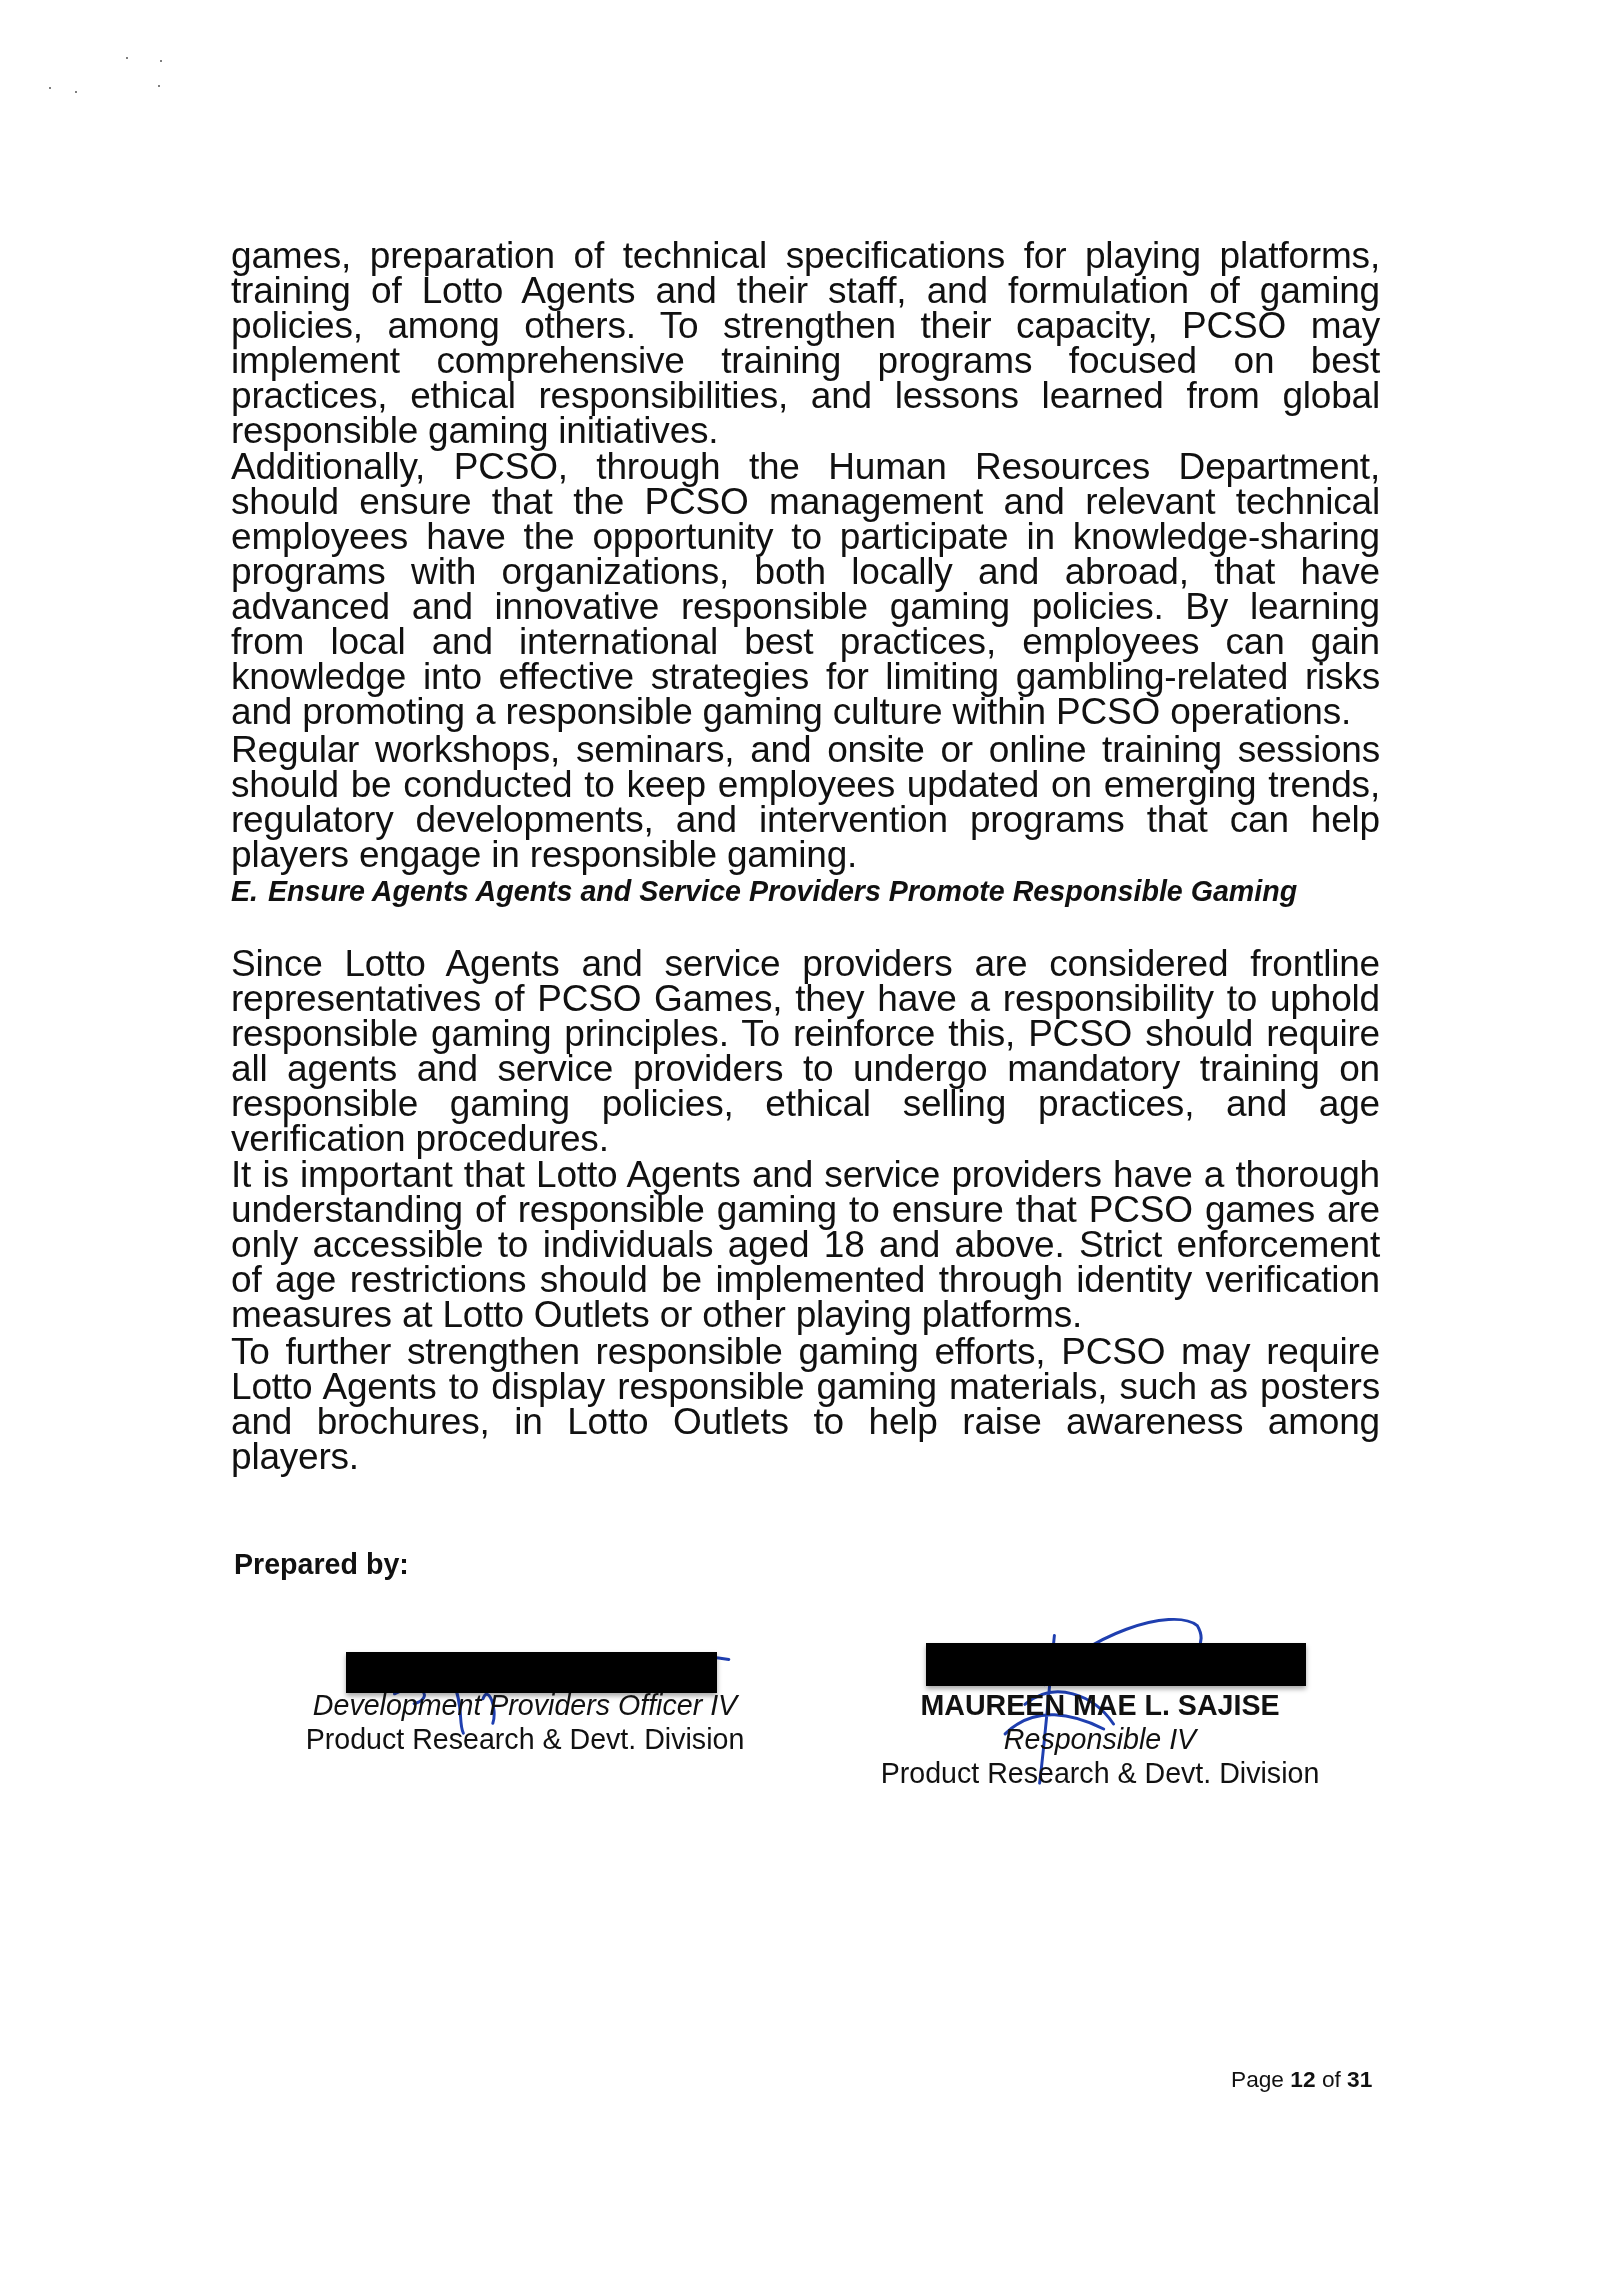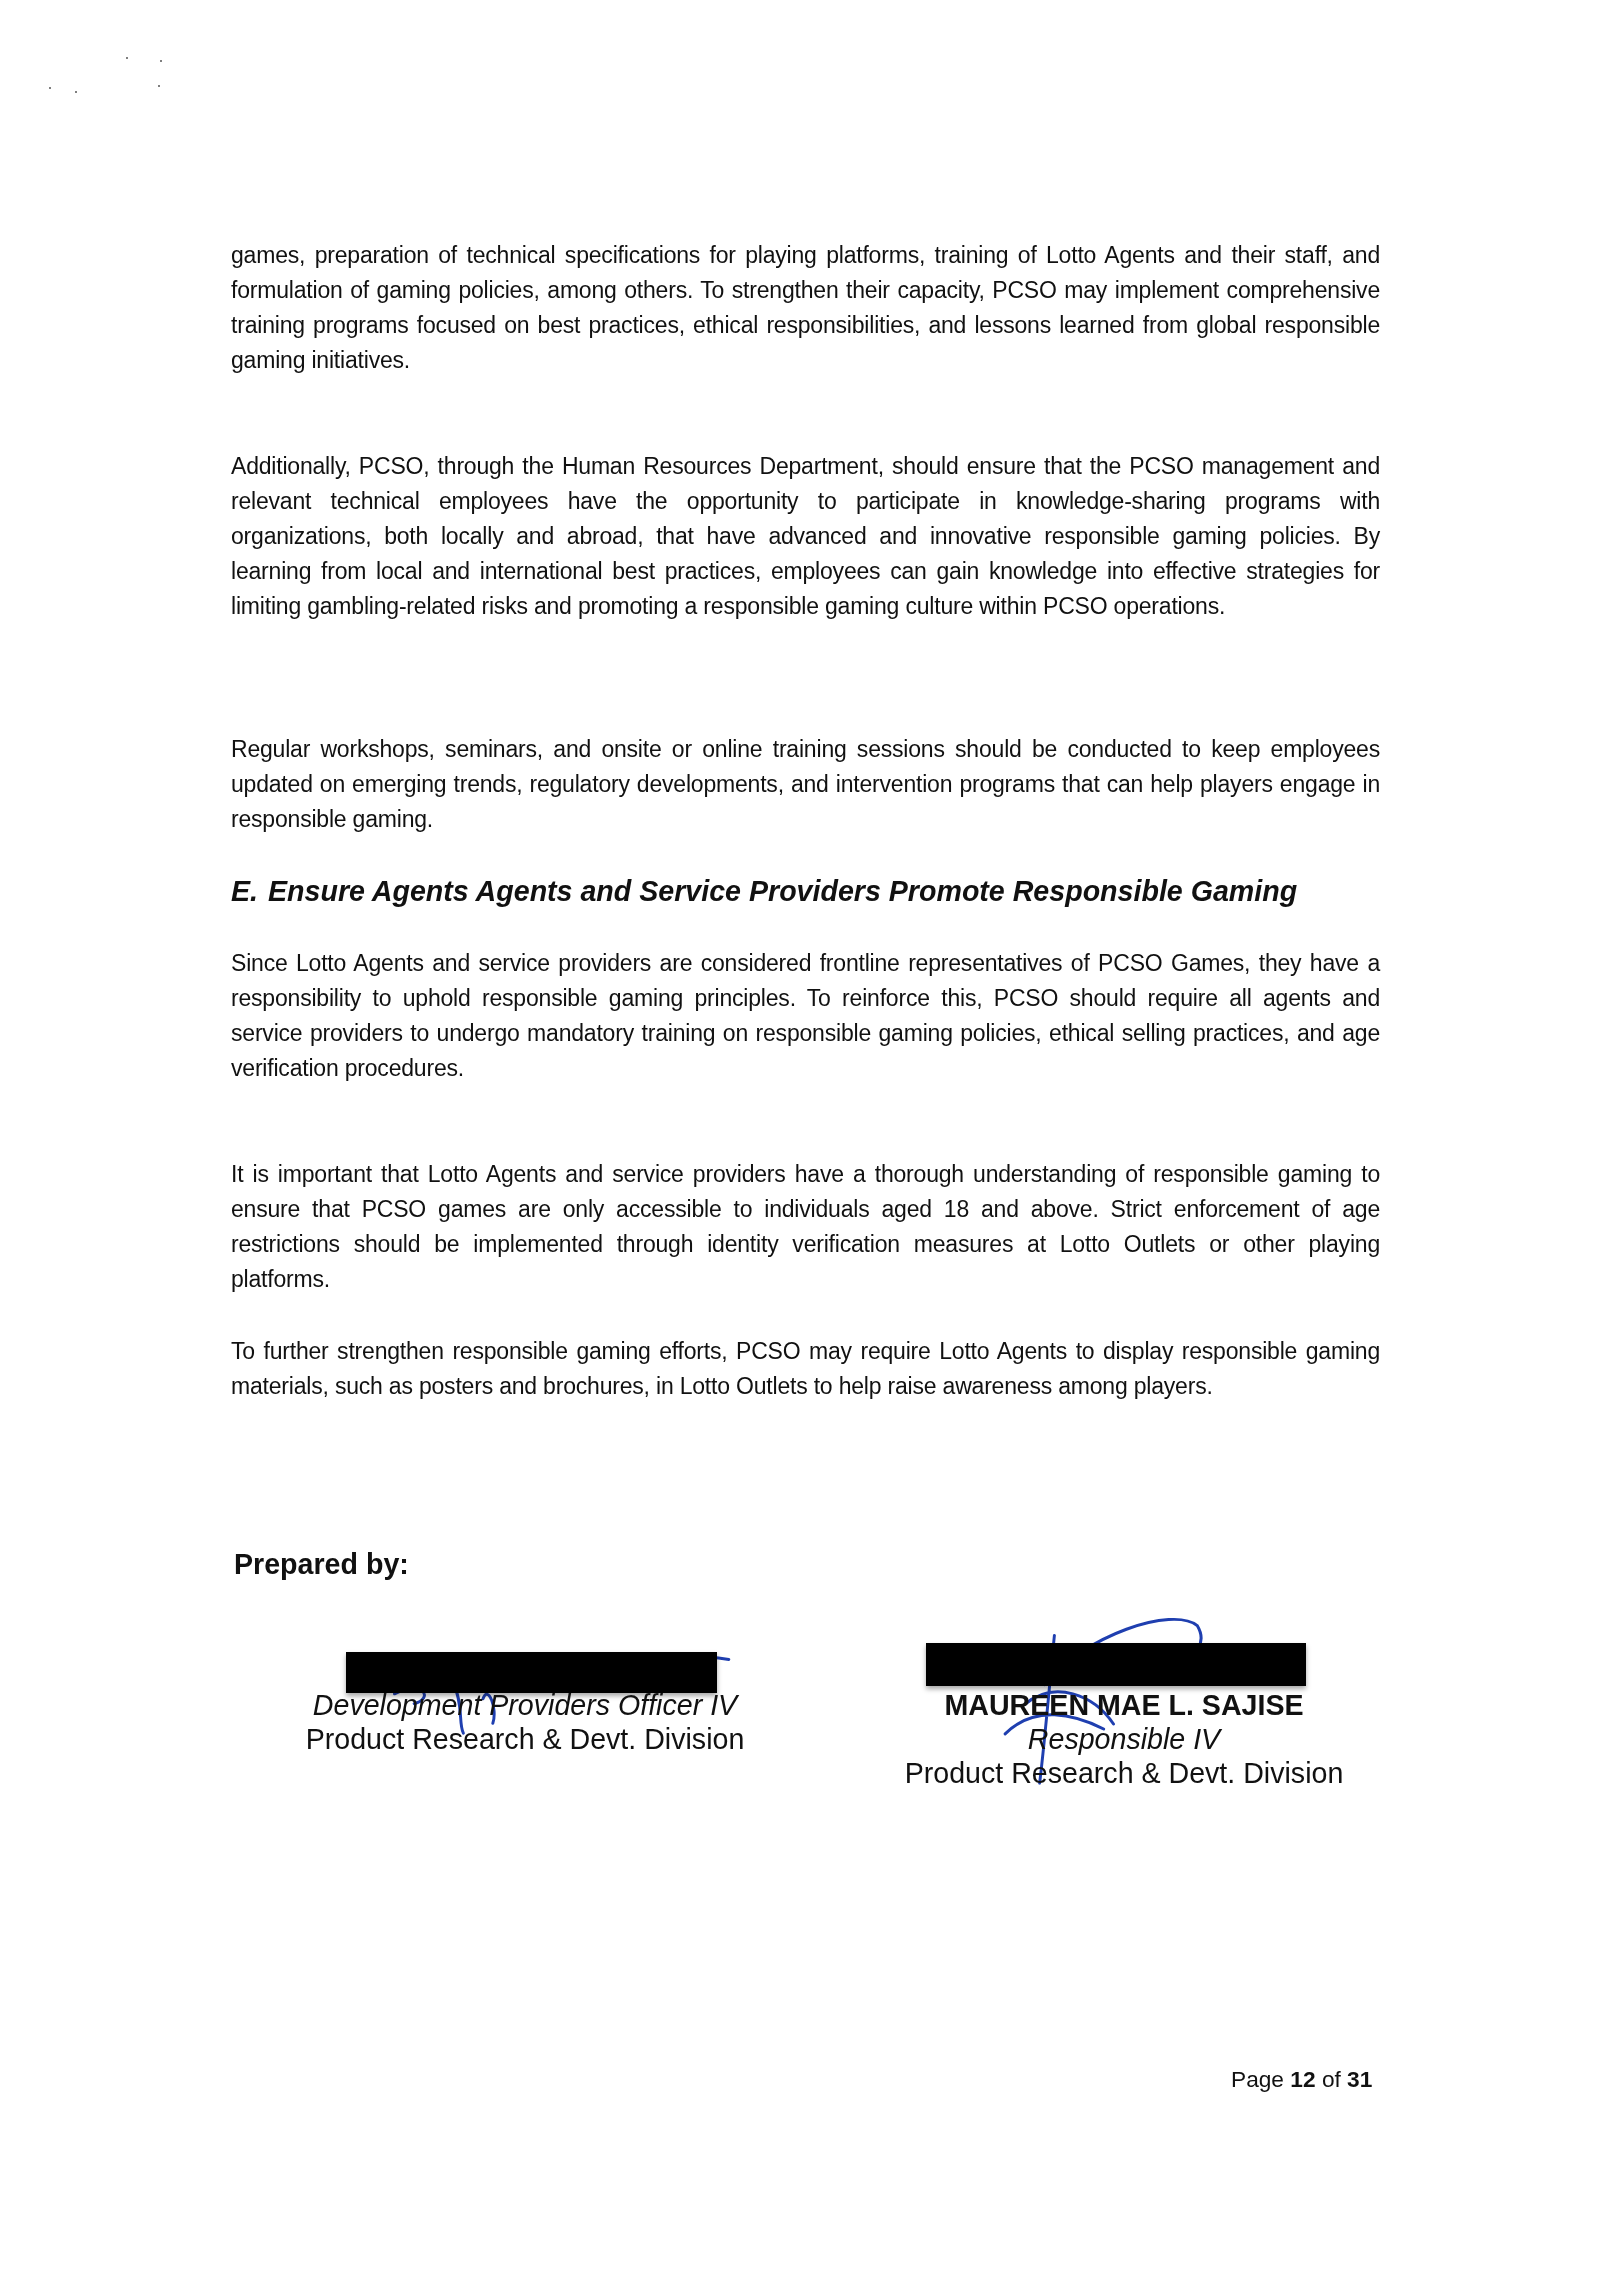--- a/index.html
+++ b/index.html
@@ -2,21 +2,21 @@
 <html><head>
 <meta charset="utf-8">
 <style>
   html, body { margin: 0; padding: 0; background: #ffffff; }
   body { width: 1610px; height: 2291px; position: relative; overflow: hidden;
          font-family: "Liberation Sans", sans-serif; color: #111111; }
   .page { position: absolute; left: 0; top: 0; width: 1610px; height: 2291px; background: #fff; }
   .speck { position: absolute; width: 2px; height: 2px; background: #555; border-radius: 1px; }
   .body-col { position: absolute; left: 231px; width: 1149px; }
   .para { position: absolute; left: 0; width: 1149px; margin: 0;
-          font-size: 23px; line-height: 35px; text-align: justify;
+          font-size: 37px; line-height: 35px; text-align: justify;
           letter-spacing: -0.2px; }
   .para.last-left { text-align-last: left; }
   .heading { position: absolute; left: 0; width: 1149px; margin: 0;
              font-size: 28.6px; line-height: 35px; font-weight: bold; font-style: italic; }
   .heading .letter { display: inline-block; width: 37px; }
   .prepared { position: absolute; left: 234px; top: 1547px; font-size: 28.6px;
               font-weight: bold; line-height: 35px; }
   .sig-block { position: absolute; width: 512px; text-align: center; font-size: 28.6px; line-height: 34px; }
   .sig-block .name { font-weight: bold; }
   .sig-block .title { font-style: italic; }
@@ -58,21 +58,21 @@
   <div class="redact" style="left:346px;top:1652px;width:371px;height:41px;"></div>
   <div class="sig-block" style="left:269px;top:1688px;">
     <div class="title">Development Providers Officer IV</div>
     <div class="division">Product Research &amp; Devt. Division</div>
   </div>
 
   <svg class="sig-svg" width="335" height="197" style="left:946px;top:1596px;" viewBox="0 0 340 200">
     <path d="M100 90 C 140 40, 230 10, 255 30 C 270 55, 240 75, 190 85 M110 40 C 105 90, 100 150, 95 190 M80 110 C 110 85, 150 100, 170 130 M60 140 C 90 110, 130 120, 160 135" fill="none" stroke="#1f3fb0" stroke-width="3" stroke-linecap="round"></path>
   </svg>
   <div class="redact" style="left:926px;top:1643px;width:380px;height:43px;"></div>
-  <div class="sig-block" style="left:868px;top:1688px;">
+  <div class="sig-block" style="left:844px;top:1688px;">
     <div class="name">MAUREEN MAE L. SAJISE</div>
     <div class="title">Responsible IV</div>
     <div class="division">Product Research &amp; Devt. Division</div>
   </div>
 
   <div class="footer">
     <span>Page</span>
     <b>12</b>
     <span>of</span>
     <b>31</b>

